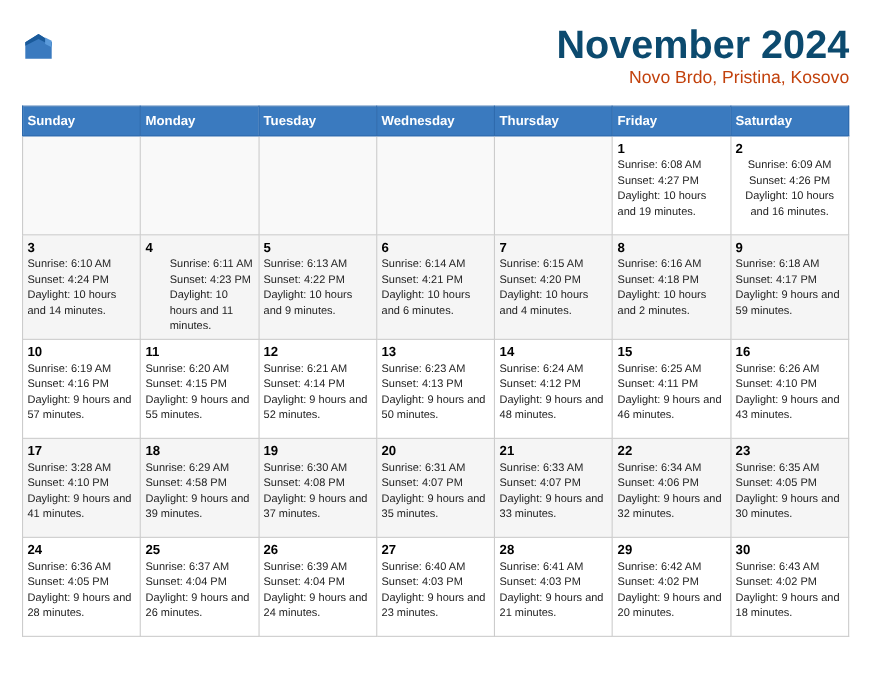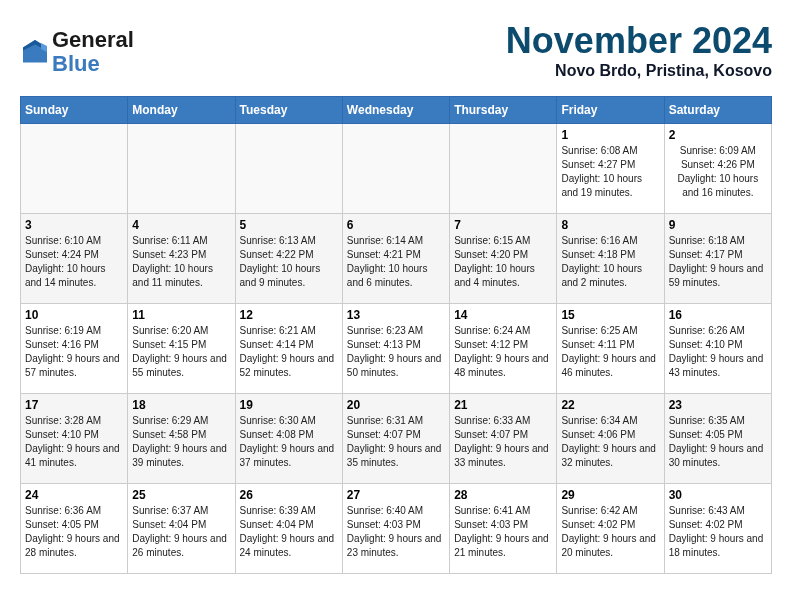--- a/index.html
+++ b/index.html
@@ -38,22 +38,22 @@
     .title-block {
       text-align: right;
     }
     .title-block h1 {
       font-size: 36px;
       font-weight: bold;
       color: #0c4a6e;
     }
     .title-block h2 {
       font-size: 16px;
-      color: #0f172a;
-      font-weight: bold;
+      color: #c2410c;
+      font-weight: normal;
     }
     table {
       width: 100%;
       border-collapse: collapse;
       font-size: 11px;
     }
     thead tr th {
       background: #3a7abf;
       color: #fff;
       padding: 6px 4px;
@@ -91,24 +91,20 @@
 </head>
 <body>
 
 <div class="header">
   <div class="logo">
     <svg class="logo-icon" viewBox="0 0 40 40" xmlns="http://www.w3.org/2000/svg">
       <polygon points="20,4 36,14 36,34 20,34 4,34 4,14" fill="#3a7abf"></polygon>
       <polygon points="20,4 36,14 36,18 20,10 4,18 4,14" fill="#1a5a9a"></polygon>
       <polygon points="28,8 36,12 36,20 28,16" fill="#5a9ada"></polygon>
     </svg>
-    <div class="logo-text">
-      <div>General</div>
-      <div><span>Blue</span></div>
-    </div>
   </div>
   <div class="title-block">
     <h1>November 2024</h1>
     <h2>Novo Brdo, Pristina, Kosovo</h2>
   </div>
 </div>
 
 <table>
   <thead>
     <tr id="header-row">
@@ -143,21 +139,21 @@
       </tr>
       <tr>
         <td>
           <span class="day-num">3</span>
           <div class="day-info" style="white-space: pre-line;">Sunrise: 6:10 AM
 Sunset: 4:24 PM
 Daylight: 10 hours and 14 minutes.</div>
         </td>
         <td>
           <span class="day-num">4</span>
-          <div class="day-info" style="white-space: pre-line;">Sunrise: 6:11 AM
+          <div class="day-info" style="white-space: pre-line; margin-left: 22px;">Sunrise: 6:11 AM
 Sunset: 4:23 PM
 Daylight: 10 hours and 11 minutes.</div>
         </td>
         <td>
           <span class="day-num">5</span>
           <div class="day-info" style="white-space: pre-line;">Sunrise: 6:13 AM
 Sunset: 4:22 PM
 Daylight: 10 hours and 9 minutes.</div>
         </td>
         <td>

